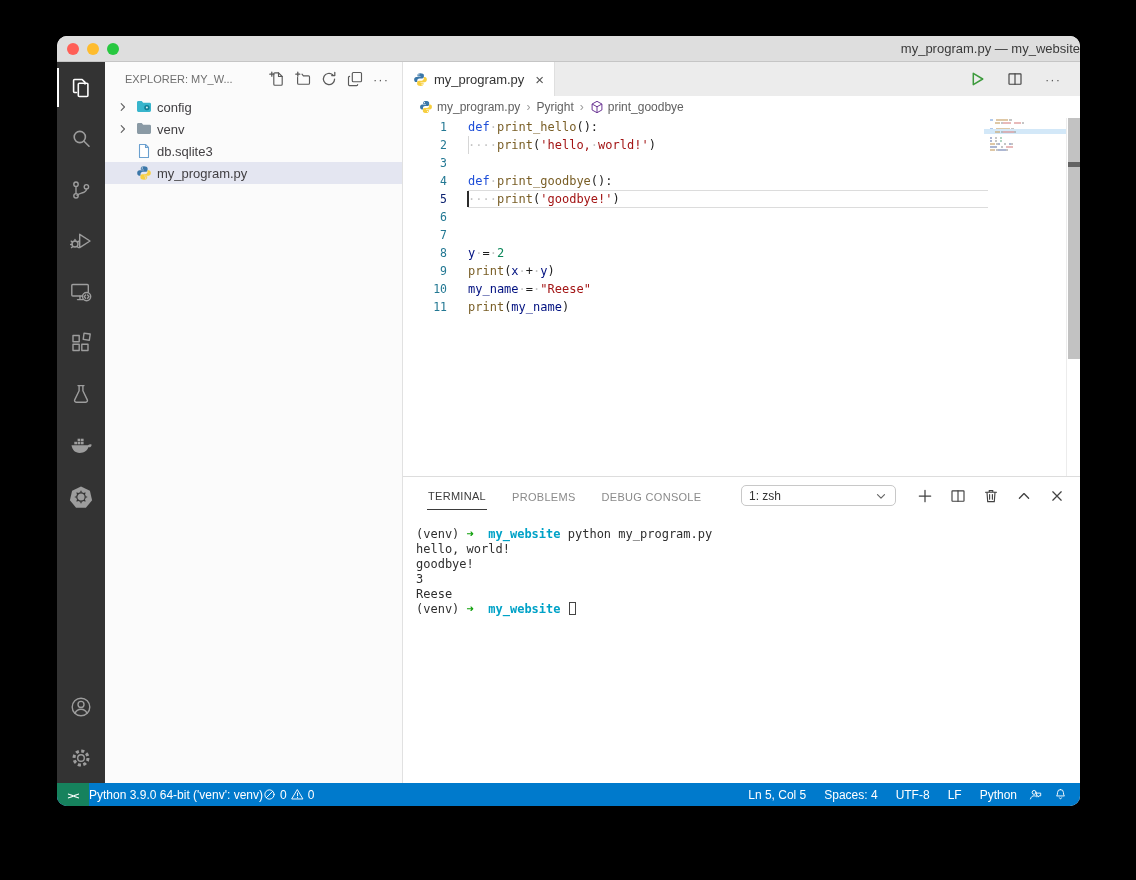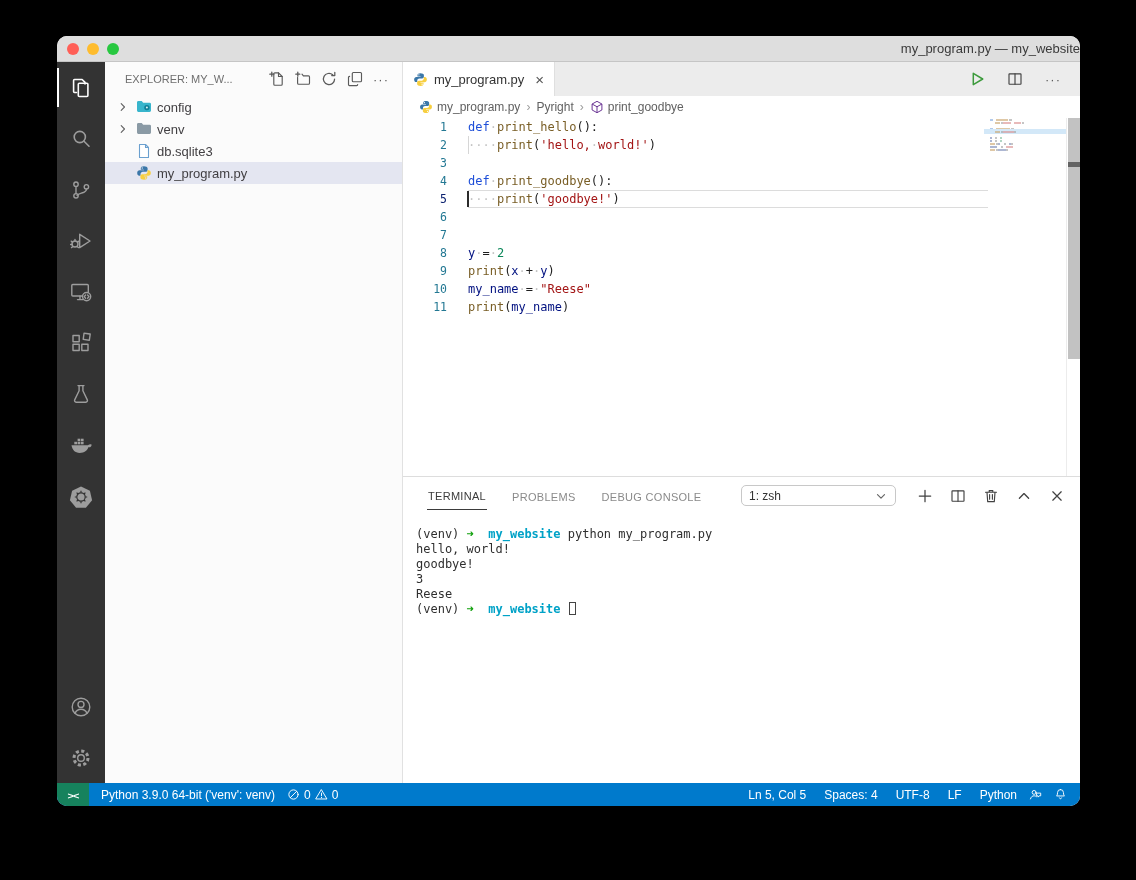--- a/index.html
+++ b/index.html
@@ -84,21 +84,21 @@
   .t-green{color:#13a10e;font-weight:bold}
   .t-cyan{color:#00a2c7;font-weight:bold}
   .cursor-hollow{display:inline-block;width:7px;height:13px;border:1.4px solid #444;vertical-align:-2px;margin-left:1px}
   
   .statusbar{height:23px;background:#007acc;display:flex;align-items:center;color:#fff;font-size:12px;flex:none}
   .remote-chip{width:32px;height:100%;background:#16825d;display:flex;align-items:center;justify-content:center;cursor:pointer;flex:none}
   .remote-glyph{font-size:11px;font-weight:bold;letter-spacing:-1px;transform:scaleY(.9)}
   .status-left{display:flex;align-items:center}
   .status-right{margin-left:auto;display:flex;align-items:center;gap:18px;padding-right:13px}
   .status-item{display:flex;align-items:center;gap:4px;cursor:pointer}
-  .status-left .status-item{margin-left:12px}
+  .status-left .status-item{margin-left:0}
   .status-item svg{width:13px;height:13px}
   .status-item.icon-item{margin-left:-6px}
 </style>
 </head>
 <body>
 
 <div class="stage">
   <div class="window">
 
     <div class="titlebar">

